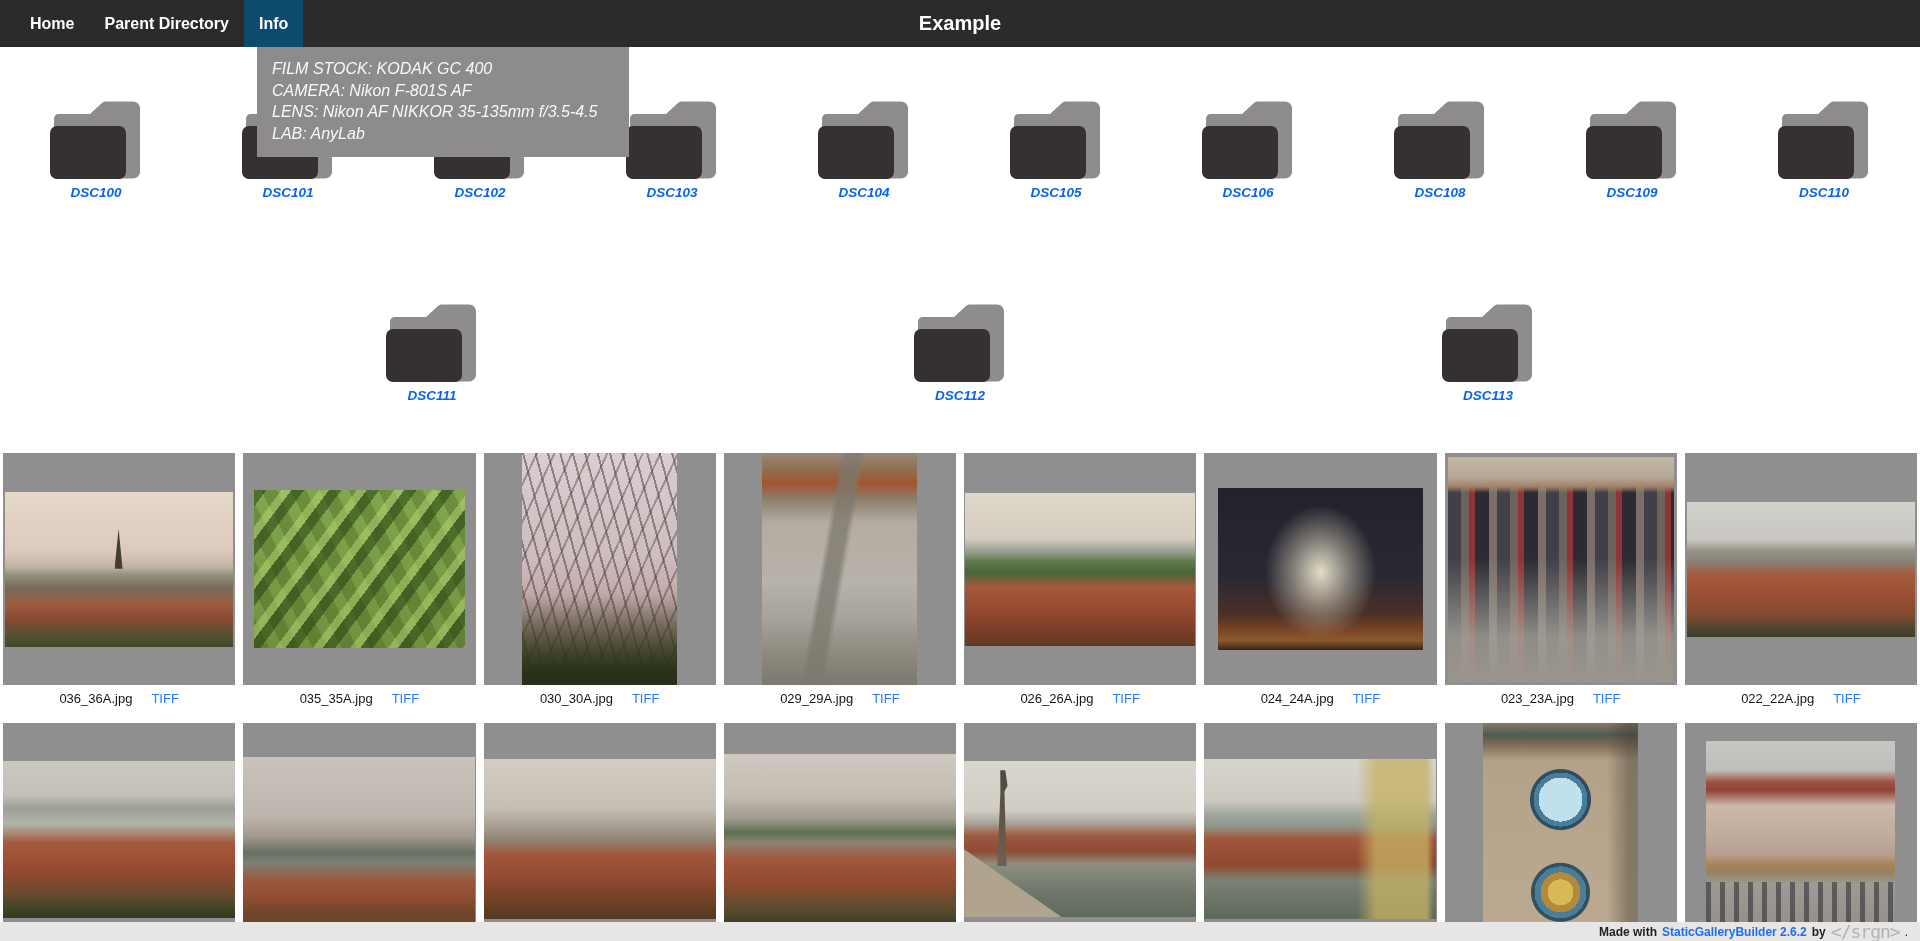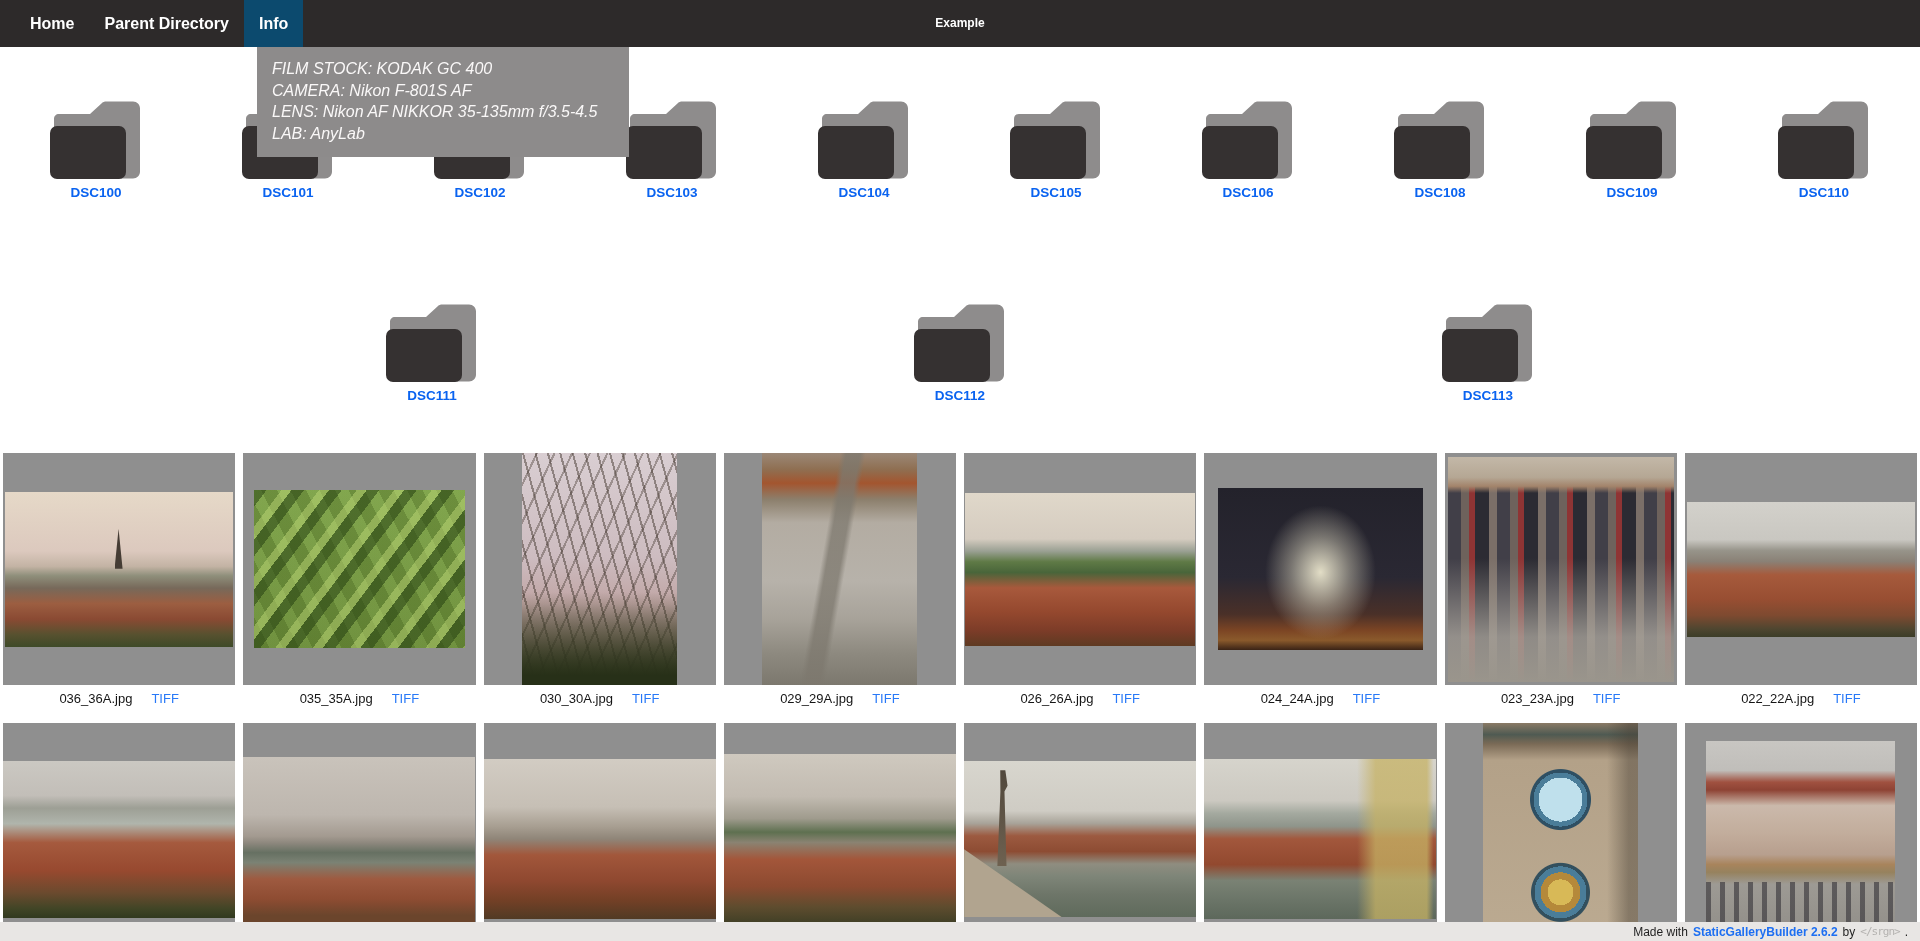--- a/index.html
+++ b/index.html
@@ -14,38 +14,38 @@
     position:relative; height:47px; background:#2d2a2a; z-index:40;
     display:flex; align-items:stretch; padding-left:15px;
   }
   .nav-item {
     color:#ffffff; font-weight:bold; font-size:16px; line-height:47px;
     padding:0 15px; cursor:pointer; white-space:nowrap;
   }
   .nav-item.active { background:#0c4a6e; }
   .nav-title {
     position:absolute; left:0; right:0; top:0; text-align:center;
-    color:#ffffff; font-weight:bold; font-size:12px; line-height:47px; pointer-events:none;
+    color:#ffffff; font-weight:bold; font-size:20px; line-height:47px; pointer-events:none;
   }
 
   
   .tooltip {
     position:absolute; left:257px; top:47px; width:372px; z-index:30;
     background:#8d8b8b; color:#faf8f8; padding:11px 15px 13px 15px;
     font-size:16px; line-height:21.5px; white-space:nowrap;font-style:italic;
   }
 
   
   .folders {
     display:flex; flex-wrap:wrap; justify-content:space-evenly;
     width:1920px;
   }
   .folder {
     width:192px; height:203px; padding-top:54px;
-    display:flex; flex-direction:column; align-items:center; cursor:pointer;
+    display:flex; flex-direction:column; align-items:center; cursor:pointer;font-style:italic;
   }
   .folder svg { display:block; }
   .folder-label {
     margin-top:4px; font-size:13.5px; font-weight:bold; color:#0a63f0;
   }
 
   
   .gallery {
     display:grid; grid-template-columns:repeat(8,1fr);
     column-gap:8px; padding:0 3px; width:1920px;
@@ -127,25 +127,25 @@
     background:
       repeating-linear-gradient(90deg, rgba(40,38,45,.55) 0 5px, rgba(0,0,0,0) 5px 14px) left bottom / 100% 28% no-repeat,
       linear-gradient(180deg,#c8c6c2 0%,#c0beba 15%,#a05140 21%,#8e4334 25%,#cbb9ab 33%,#c2ad9c 47%,#b79f8e 58%,#a8845c 63%,#96825e 67%,#9d9a94 73%,#918e88 100%); }
 
   
   .footer {
     position:absolute; left:0; right:0; bottom:0; height:19px; z-index:20;
     background:#e8e6e4; display:flex; justify-content:flex-end; align-items:center;
     padding-right:12px; gap:5px; font-size:12px; color:#1f1f1f;
   }
-  .footer .bold { font-weight:normal; }
+  .footer .bold { font-weight:bold; }
   .footer a { color:#1d6ff2; font-weight:bold; text-decoration:none; cursor:pointer; }
   .footer .brand {
     color:#b4b2b0; font-family:"DejaVu Sans Mono","Liberation Mono",monospace;
-    font-size:11px; letter-spacing:-1px;
+    font-size:18px; letter-spacing:-1px;
   }
 </style>
 </head>
 <body>
 
 <div class="nav">
   <div class="nav-item">Home</div>
   <div class="nav-item">Parent Directory</div>
   <div class="nav-item active">Info</div>
   <div class="nav-title">Example</div>

